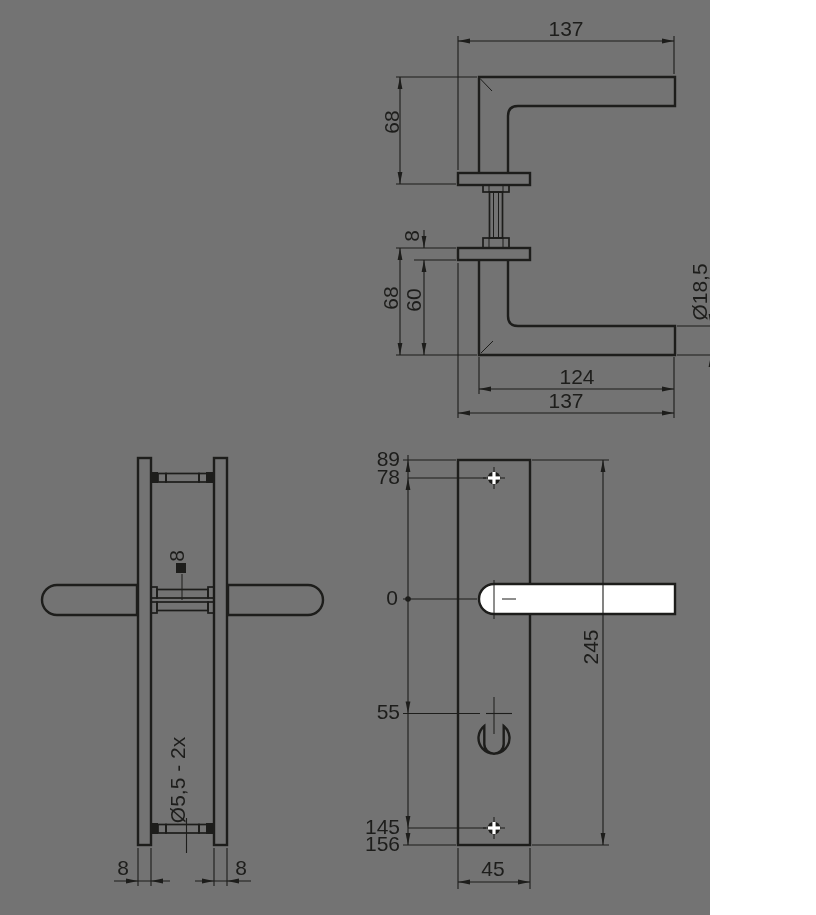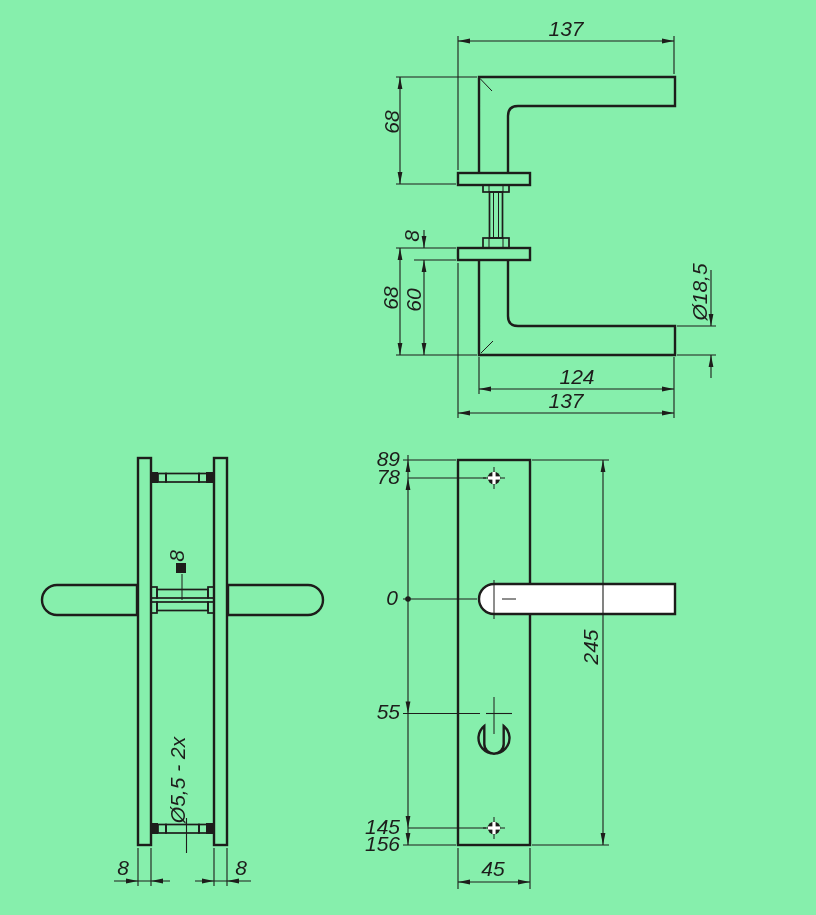--- a/index.html
+++ b/index.html
@@ -1,16 +1,16 @@
 <!DOCTYPE html>
 <html><head>
 <meta charset="utf-8">
 <style>
   html,body{margin:0;padding:0;background:#ffffff;}
-  .stage{position:relative;width:816px;height:915px;background:#86efac;overflow:hidden;font-style:italic;}
+  .stage{position:relative;width:710px;height:915px;background:#737373;overflow:hidden;}
   svg{display:block;}
   text{font-family:"Liberation Sans", sans-serif;font-size:21px;fill:#1d1d1b;}
   .outline{stroke:#1d1d1b;stroke-width:2.4;fill:none;stroke-linejoin:miter;}
   .medium{stroke:#1d1d1b;stroke-width:1.7;fill:none;}
   .thin{stroke:#1d1d1b;stroke-width:1;fill:none;}
   .dim{stroke:#1d1d1b;stroke-width:1.1;fill:none;}
   .solid{fill:#1d1d1b;stroke:none;}
   .whitefill{fill:#ffffff;}
 </style>
 </head>

